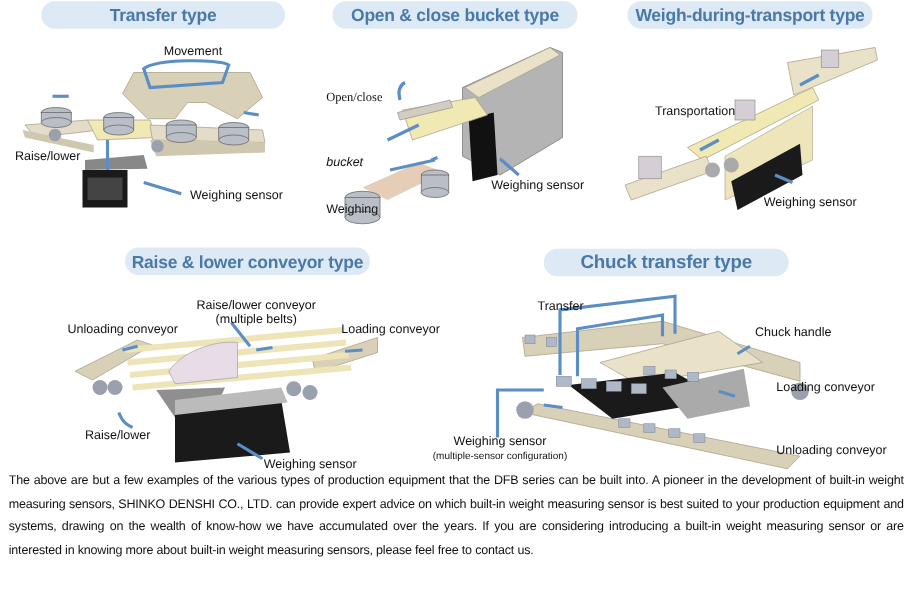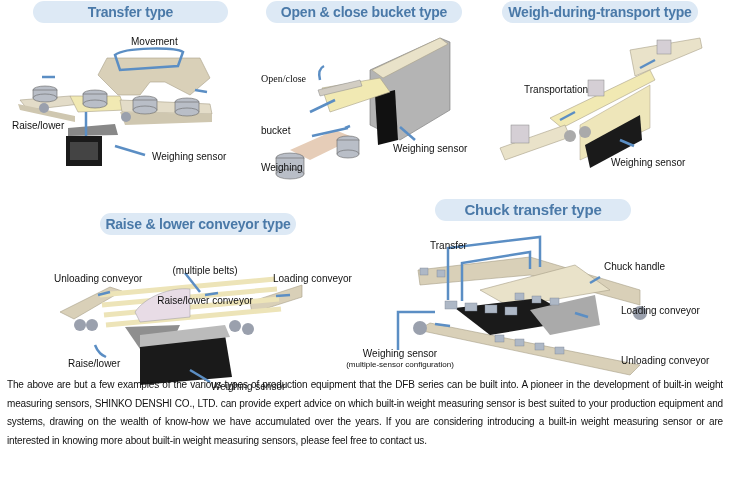--- a/index.html
+++ b/index.html
@@ -81,21 +81,21 @@
     <g stroke="#5b8ec4" stroke-width="2.5" fill="none">
       <path d="M70,80 C68,72 70,68 74,66"></path>
       <path d="M60,112 L85,100"></path>
       <path d="M62,136 L98,128"></path>
       <path d="M95,128 L100,126"></path>
       <path d="M150,127 L165,140"></path>
     </g>
   </svg>
   <div class="lbl" style="left:11px;top:73px;font-family:Liberation Serif, serif;">Open/close</div>
   <div class="lbl" style="left:11px;top:114px;margin-top:48px;">Weighing</div>
-  <div class="lbl" style="left:11px;top:125px;">bucket</div>
+  <div class="lbl" style="left:11px;top:125px;font-style:italic;">bucket</div>
   <div class="lbl" style="left:143px;top:143px;">Weighing sensor</div>
 </div>
 
 <div class="panel" style="left:490px;top:0;width:240px;height:185px;">
   <div class="pill" style="left:12px;top:1px;width:196px;">Weigh-during-transport type</div>
   <svg class="art" width="240" height="185">
     <polygon points="140,50 210,38 212,48 145,76" fill="#e9e2c9" stroke="#a89f88" stroke-width="0.6"></polygon>
     <polygon points="60,118 160,70 165,80 72,128" fill="#f1e9b3" stroke="#a89f88" stroke-width="0.6"></polygon>
     <polygon points="90,125 160,85 160,128 90,160" fill="#eee6ba" stroke="#a89f88" stroke-width="0.5"></polygon>
     <polygon points="95,145 150,115 152,140 100,168" fill="#1a1a1a"></polygon>
@@ -110,21 +110,21 @@
     <g stroke="#5b8ec4" stroke-width="2.5" fill="none">
       <path d="M165,60 L150,68"></path>
       <path d="M85,112 L70,120"></path>
       <path d="M130,140 L144,146"></path>
     </g>
   </svg>
   <div class="lbl" style="left:21px;top:84px;margin-left:13px;">Transportation</div>
   <div class="lbl" style="left:121px;top:157px;">Weighing sensor</div>
 </div>
 
-<div class="panel" style="left:40px;top:207px;width:300px;height:190px;">
+<div class="panel" style="left:40px;top:192px;width:300px;height:190px;">
   <div class="pill" style="left:60px;top:6px;width:196px;">Raise &amp; lower conveyor type</div>
   <svg class="art" width="300" height="190">
     <polygon points="20,105 70,80 82,84 34,112" fill="#d9d0b8" stroke="#a89f88" stroke-width="0.6"></polygon>
     <polygon points="210,95 262,78 262,90 212,106" fill="#d9d0b8" stroke="#a89f88" stroke-width="0.6"></polygon>
     <g stroke="#ede4b8" stroke-width="5">
       <line x1="60" y1="88" x2="235" y2="72"></line>
       <line x1="62" y1="98" x2="237" y2="82"></line>
       <line x1="64" y1="108" x2="239" y2="92"></line>
       <line x1="66" y1="118" x2="241" y2="102"></line>
     </g>
@@ -138,21 +138,21 @@
     <circle cx="208" cy="122" r="6" fill="#9aa0ad"></circle>
     <g stroke="#5b8ec4" stroke-width="2.5" fill="none">
       <path d="M70,85 L58,88"></path>
       <path d="M145,66 L160,85"></path>
       <path d="M178,86 L165,88"></path>
       <path d="M250,88 L236,89"></path>
       <path d="M55,138 C58,146 62,148 66,150"></path>
       <path d="M150,163 L170,175"></path>
     </g>
   </svg>
-  <div class="lbl center" style="left:100px;top:47px;width:130px;margin-top:41px;">Raise/lower conveyor</div>
+  <div class="lbl center" style="left:100px;top:47px;width:130px;">Raise/lower conveyor</div>
   <div class="lbl center" style="left:100px;top:58px;width:130px;">(multiple belts)</div>
   <div class="lbl" style="left:14px;top:66px;">Unloading conveyor</div>
   <div class="lbl" style="left:233px;top:66px;">Loading conveyor</div>
   <div class="lbl" style="left:28px;top:151px;">Raise/lower</div>
   <div class="lbl" style="left:171px;top:174px;">Weighing sensor</div>
 </div>
 
 <div class="panel" style="left:340px;top:195px;width:390px;height:190px;">
   <div class="pill" style="left:95px;top:4px;width:196px;font-size:15px;">Chuck transfer type</div>
   <svg class="art" width="390" height="190">

